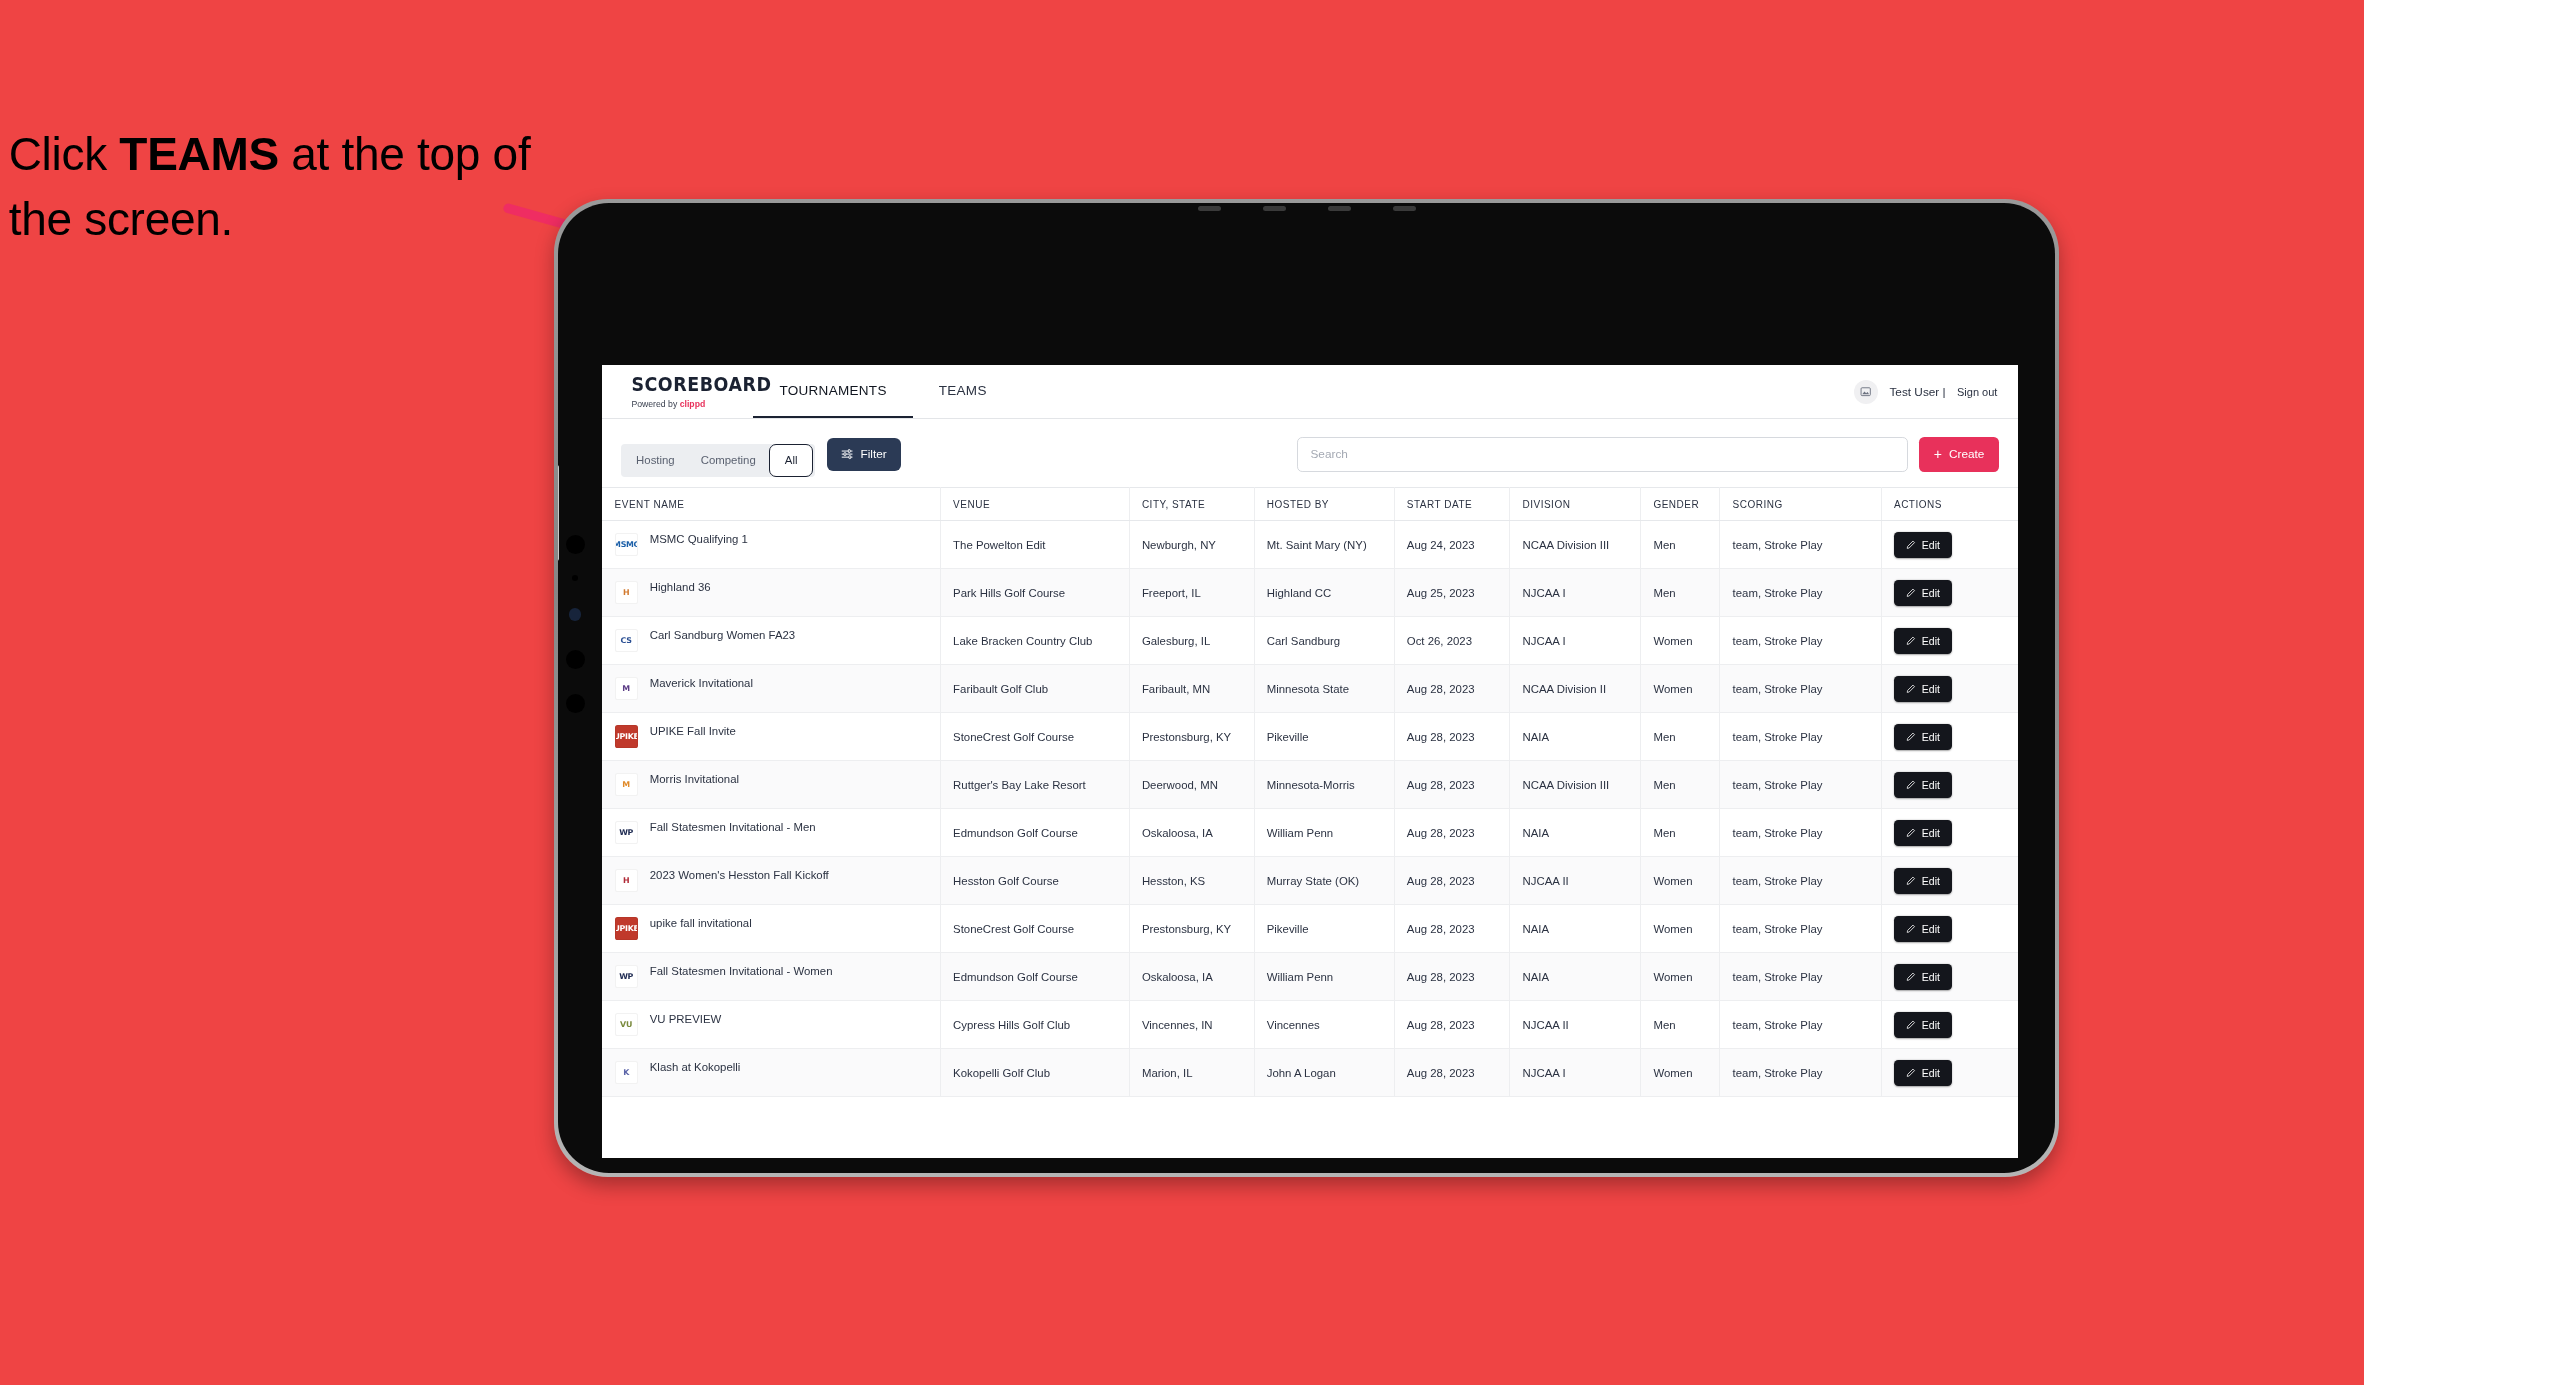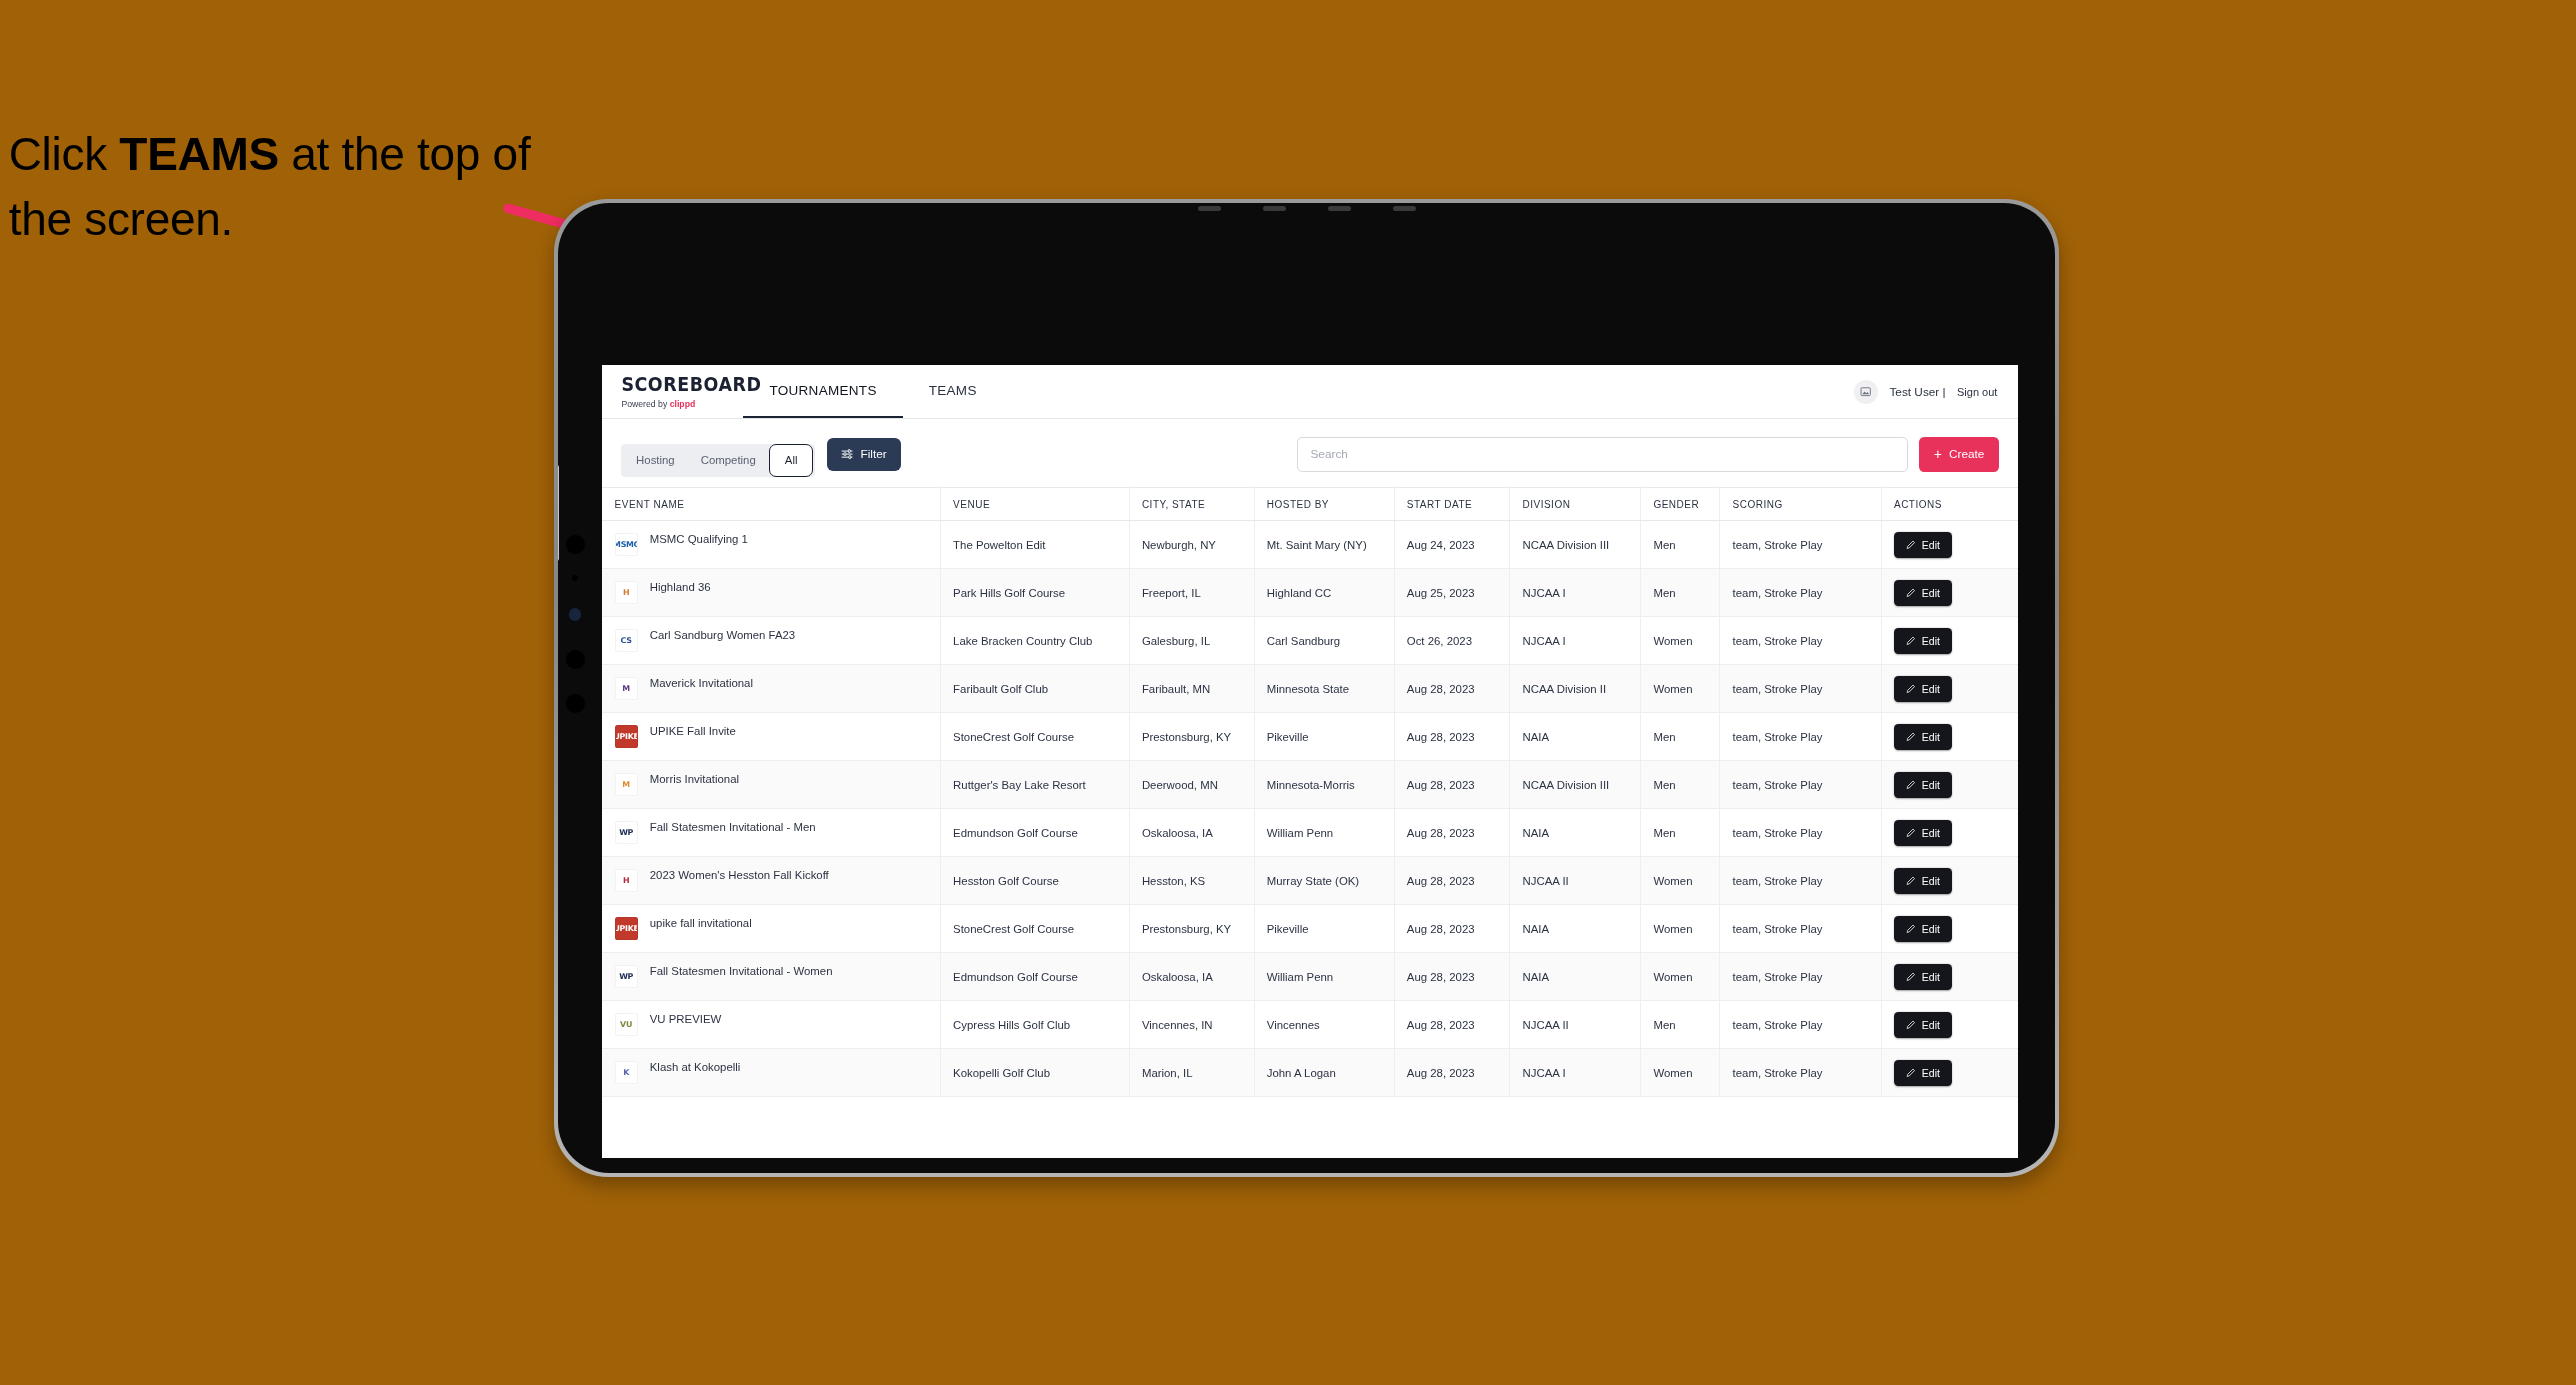--- a/index.html
+++ b/index.html
@@ -2,21 +2,21 @@
 <html style="font-size:14px"><head>
 <meta charset="utf-8">
 <style>
   * { box-sizing: border-box; margin: 0; padding: 0; }
   html, body {
     width: 2576px; height: 1386px;
     background: #ffffff;
     font-family: "Liberation Sans", sans-serif;
     overflow: hidden;
   }
-  #root { position: relative; width: 2576px; height: 1386px; background:#a16207; }
+  #root { position: relative; width: 2364px; height: 1386px; background:#ef4444; }
 
   
   .instruction {
     position: absolute;
     left: 8.7px; top: 122px;
     width: 559px;
     font-size: 46px;
     line-height: 1.42;
     color: #000;
     font-family: "Liberation Sans", sans-serif;
@@ -71,20 +71,21 @@
     overflow: hidden;
   }
 
   
   .appbar {
     display: flex; align-items: stretch;
     height: 54px;
     background: #fff;
     border-bottom: 0.9px solid #e3e5e8;
     position: relative;
+    padding-left: 10px;
   }
   .brand { display:flex; flex-direction: column; justify-content:center; padding-left: 19px; width: 141px; }
   .brand-name {
     font-size: 17.5px; font-weight: 700; letter-spacing: 0.5px;
     color: #1b2232; font-family: "DejaVu Sans", sans-serif;
     transform: scaleY(1.12); transform-origin: left center;
   }
   .brand-sub { font-size: 8.7px; color:#3b4150; margin-top: 5.2px; }
   .brand-sub .accent { color:#e8315b; font-weight:700; }
 

